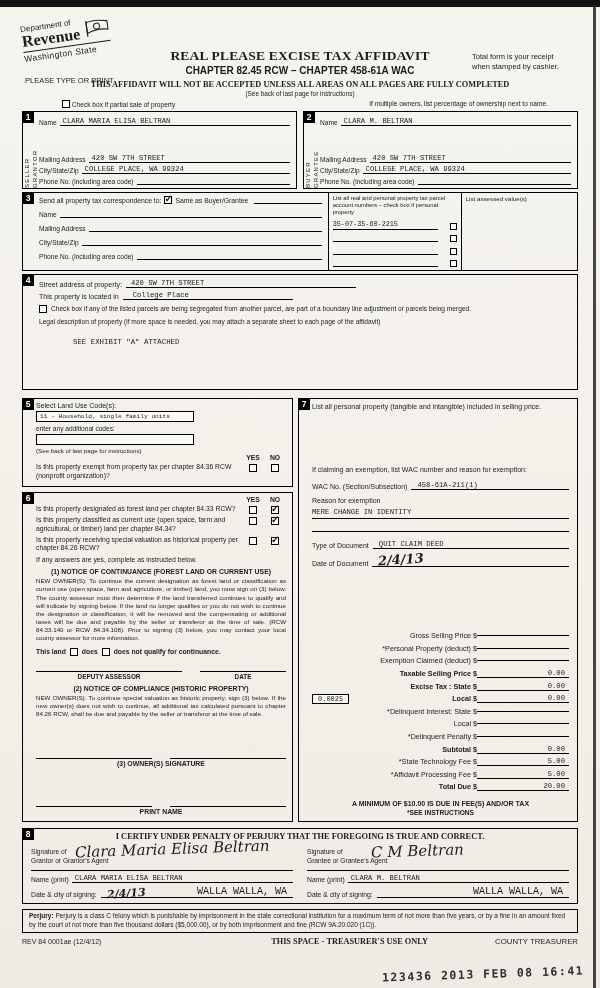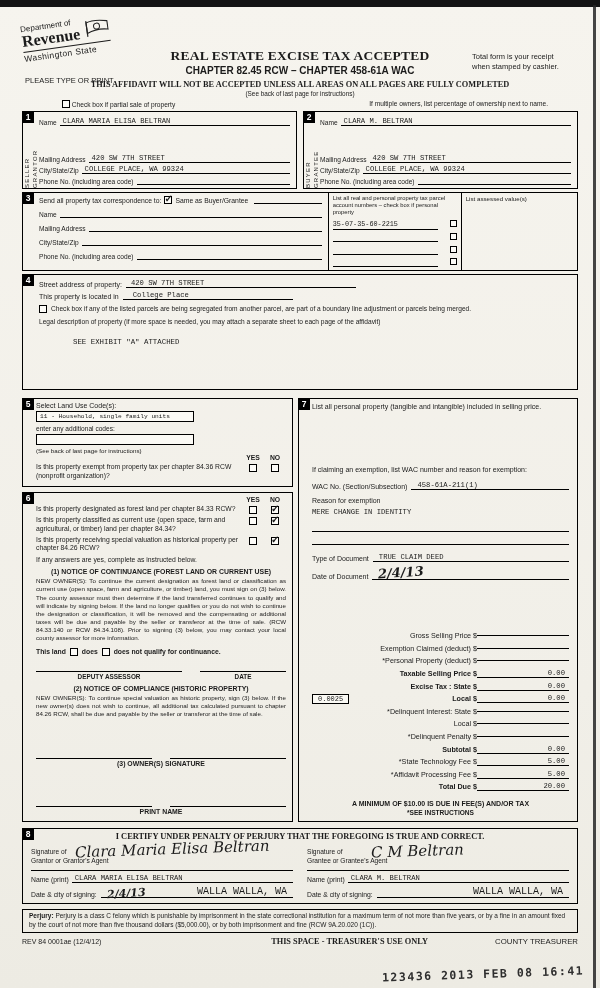--- a/index.html
+++ b/index.html
@@ -38,21 +38,21 @@
 .fline{flex:1;border-bottom:1px solid #000;margin-left:3px;padding-left:3px;font-family:"Liberation Mono","DejaVu Sans Mono",monospace;font-size:7.2px;white-space:nowrap;overflow:hidden}
 .mt-auto{margin-top:auto}
 .mt3{margin-top:3px}
 
 .box3{display:flex;border:1px solid #000;margin-top:3px;position:relative}
 .b3-left{width:55%;padding:3px 6px 4px 16px}
 .send-row{display:flex;align-items:center;gap:3px;font-size:6.8px}
 .send-tail{flex:1;border-bottom:1px solid #000;margin-left:3px;height:8px}
 .b3-left .frow{margin-top:3px}
 .b3-mid{width:24%;border-left:1px solid #000;padding:2px 4px 3px 4px;font-size:5.8px;line-height:1.25}
-.parcel-row{display:flex;align-items:flex-start;gap:12px;margin-top:3.5px}
+.parcel-row{display:flex;align-items:flex-end;gap:12px;margin-top:3.5px}
 .parcel-fill{flex:1;border-bottom:1px solid #000;font-family:"Liberation Mono","DejaVu Sans Mono",monospace;font-size:6.8px;white-space:nowrap;min-height:9px}
 .parcel-row .cbx{width:7px;height:7px}
 .b3-right{flex:1;border-left:1px solid #000;padding:2px 4px;font-size:6.2px}
 
 .box4{border:1px solid #000;margin-top:3px;position:relative;height:116px;padding:4px 8px 4px 16px}
 .b4row{display:flex;align-items:flex-end;font-size:7px}
 .fill-med{width:230px;border-bottom:1px solid #000;margin-left:4px;padding-left:5px;font-size:7.2px}
 .fill-sm{width:170px;border-bottom:1px solid #000;margin-left:4px;padding-left:10px;font-size:7.2px}
 .b4-seg{display:flex;gap:4px;font-size:6.6px;margin-top:5px;align-items:flex-start}
 .b4-legal{font-size:6.6px;margin-top:5px}
@@ -86,21 +86,21 @@
 .pair-lines{display:flex;gap:18px;margin-top:auto}
 .pair-lines div{flex:1;border-bottom:1px solid #000}
 .center-cap{text-align:center;font-size:6.9px;font-weight:bold;margin-top:1px}
 
 .pp-label{font-size:7px;line-height:1.35;padding-right:8px}
 .sp56{height:54px}
 .exm-label{font-size:7px}
 .wac-row,.doc-row{display:flex;align-items:flex-end;font-size:7px;margin-top:8px}
 .wfill{flex:1;border-bottom:1px solid #000;margin-left:4px;padding-left:6px;font-size:7.2px}
 .reason-label{font-size:7px;margin-top:7px}
-.reason-value{font-size:7.2px;border-bottom:1px solid #000;margin-top:4px;padding-bottom:15px}
+.reason-value{font-size:7.2px;border-bottom:1px solid #000;margin-top:4px;padding-bottom:2px}
 .blank-line{border-bottom:1px solid #000;height:13px}
 .hand{font-family:"DejaVu Serif",serif;font-style:italic;font-weight:bold;display:inline-block;transform:rotate(-4deg)}
 .hand.doc-date{font-size:13px;line-height:6px}
 .money{margin-top:auto}
 .money-row{display:flex;align-items:center;font-size:7.2px;height:12.6px}
 .m-label{flex:1;text-align:right;white-space:nowrap}
 .m-bold .m-label{font-weight:bold}
 .m-line{width:92px;border-bottom:1px solid #000;text-align:right;padding-right:4px;font-size:7.2px}
 .rate-box{border:1px solid #000;font-size:7px;padding:0 5px;background:#fbfaf5;align-self:center}
 .min-note{text-align:center;font-weight:bold;font-size:7px;margin-top:7px}
@@ -149,21 +149,21 @@
             <svg width="24" height="17" viewBox="0 0 24 17">
                 <path d="M2 3 C8 .5 15 1.5 23 3.5 L23 12 C15 10 8 11 2 13.5 Z" fill="none" stroke="#222" stroke-width="1.1"></path>
                 <circle cx="12" cy="7.5" r="3" fill="none" stroke="#222" stroke-width="1"></circle>
                 <path d="M2 1 L2 17" stroke="#222" stroke-width="1.2"></path>
               </svg>
           </span>
         </div>
         <div class="logo-state">Washington State</div>
       </div>
       <div class="title-block">
-        <div class="main-title">REAL ESTATE EXCISE TAX ACCEPTED</div>
+        <div class="main-title">REAL PLEASE EXCISE TAX AFFIDAVIT</div>
         <div class="chapter">CHAPTER 82.45 RCW – CHAPTER 458-61A WAC</div>
       </div>
       <div class="receipt-note">
         <span>Total form is your receipt</span><br>
         <span>when stamped by cashier.</span>
       </div>
       <div class="type-print">PLEASE TYPE OR PRINT</div>
       <div class="warning">THIS AFFIDAVIT WILL NOT BE ACCEPTED UNLESS ALL AREAS ON ALL PAGES ARE FULLY COMPLETED</div>
       <div class="seeback">(See back of last page for instructions)</div>
       <div class="subrow">
@@ -374,38 +374,38 @@
         <div class="exm-label">If claiming an exemption, list WAC number and reason for exemption:</div>
         <div class="wac-row">
             <span>WAC No. (Section/Subsection)</span>
             <span class="wfill typed">458-61A-211(1)</span>
           </div>
         <div class="reason-label">Reason for exemption</div>
         <div class="reason-value typed">MERE CHANGE IN IDENTITY</div>
         <div class="blank-line"></div>
         <div class="doc-row">
             <span>Type of Document</span>
-            <span class="wfill typed">TRUE CLAIM DEED</span>
+            <span class="wfill typed">QUIT CLAIM DEED</span>
           </div>
         <div class="doc-row">
             <span>Date of Document</span>
             <span class="wfill"><span class="hand doc-date">2/4/13</span></span>
           </div>
 
         <div class="money">
           <div class="money-row">
               <span class="m-label">Gross Selling Price  $</span>
               <span class="m-line typed"></span>
             </div>
           <div class="money-row">
+              <span class="m-label">*Personal Property (deduct)  $</span>
+              <span class="m-line typed"></span>
+            </div>
+          <div class="money-row">
               <span class="m-label">Exemption Claimed (deduct)  $</span>
-              <span class="m-line typed"></span>
-            </div>
-          <div class="money-row">
-              <span class="m-label">*Personal Property (deduct)  $</span>
               <span class="m-line typed"></span>
             </div>
           <div class="money-row m-bold">
               <span class="m-label">Taxable Selling Price  $</span>
               <span class="m-line typed">0.00</span>
             </div>
           <div class="money-row m-bold">
               <span class="m-label">Excise Tax : State  $</span>
               <span class="m-line typed">0.00</span>
             </div>

